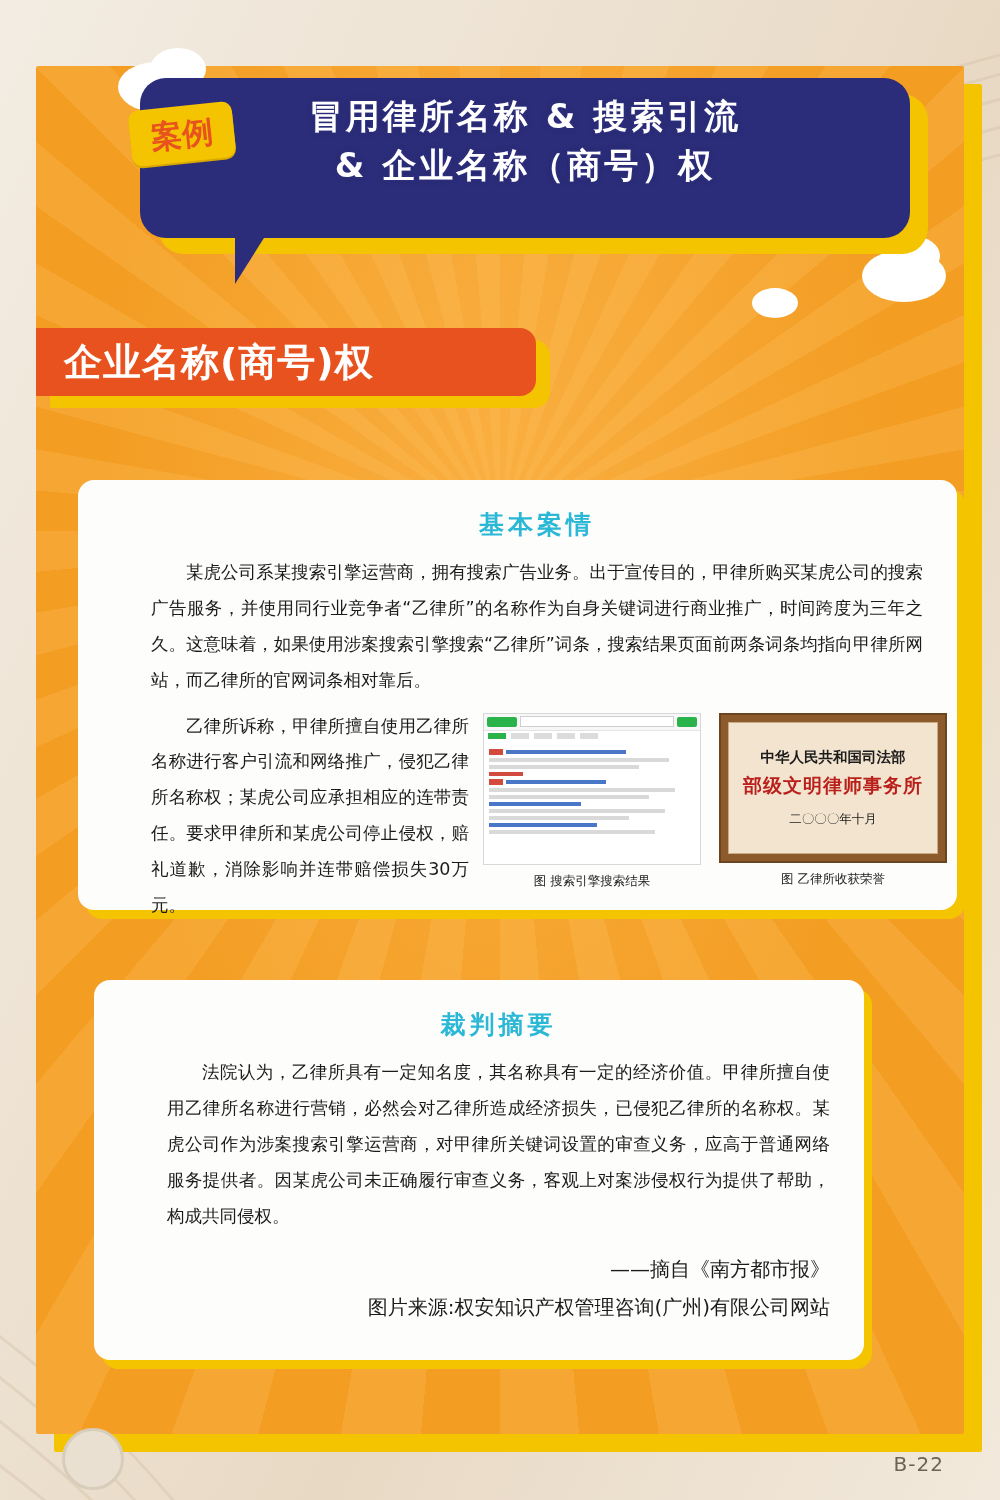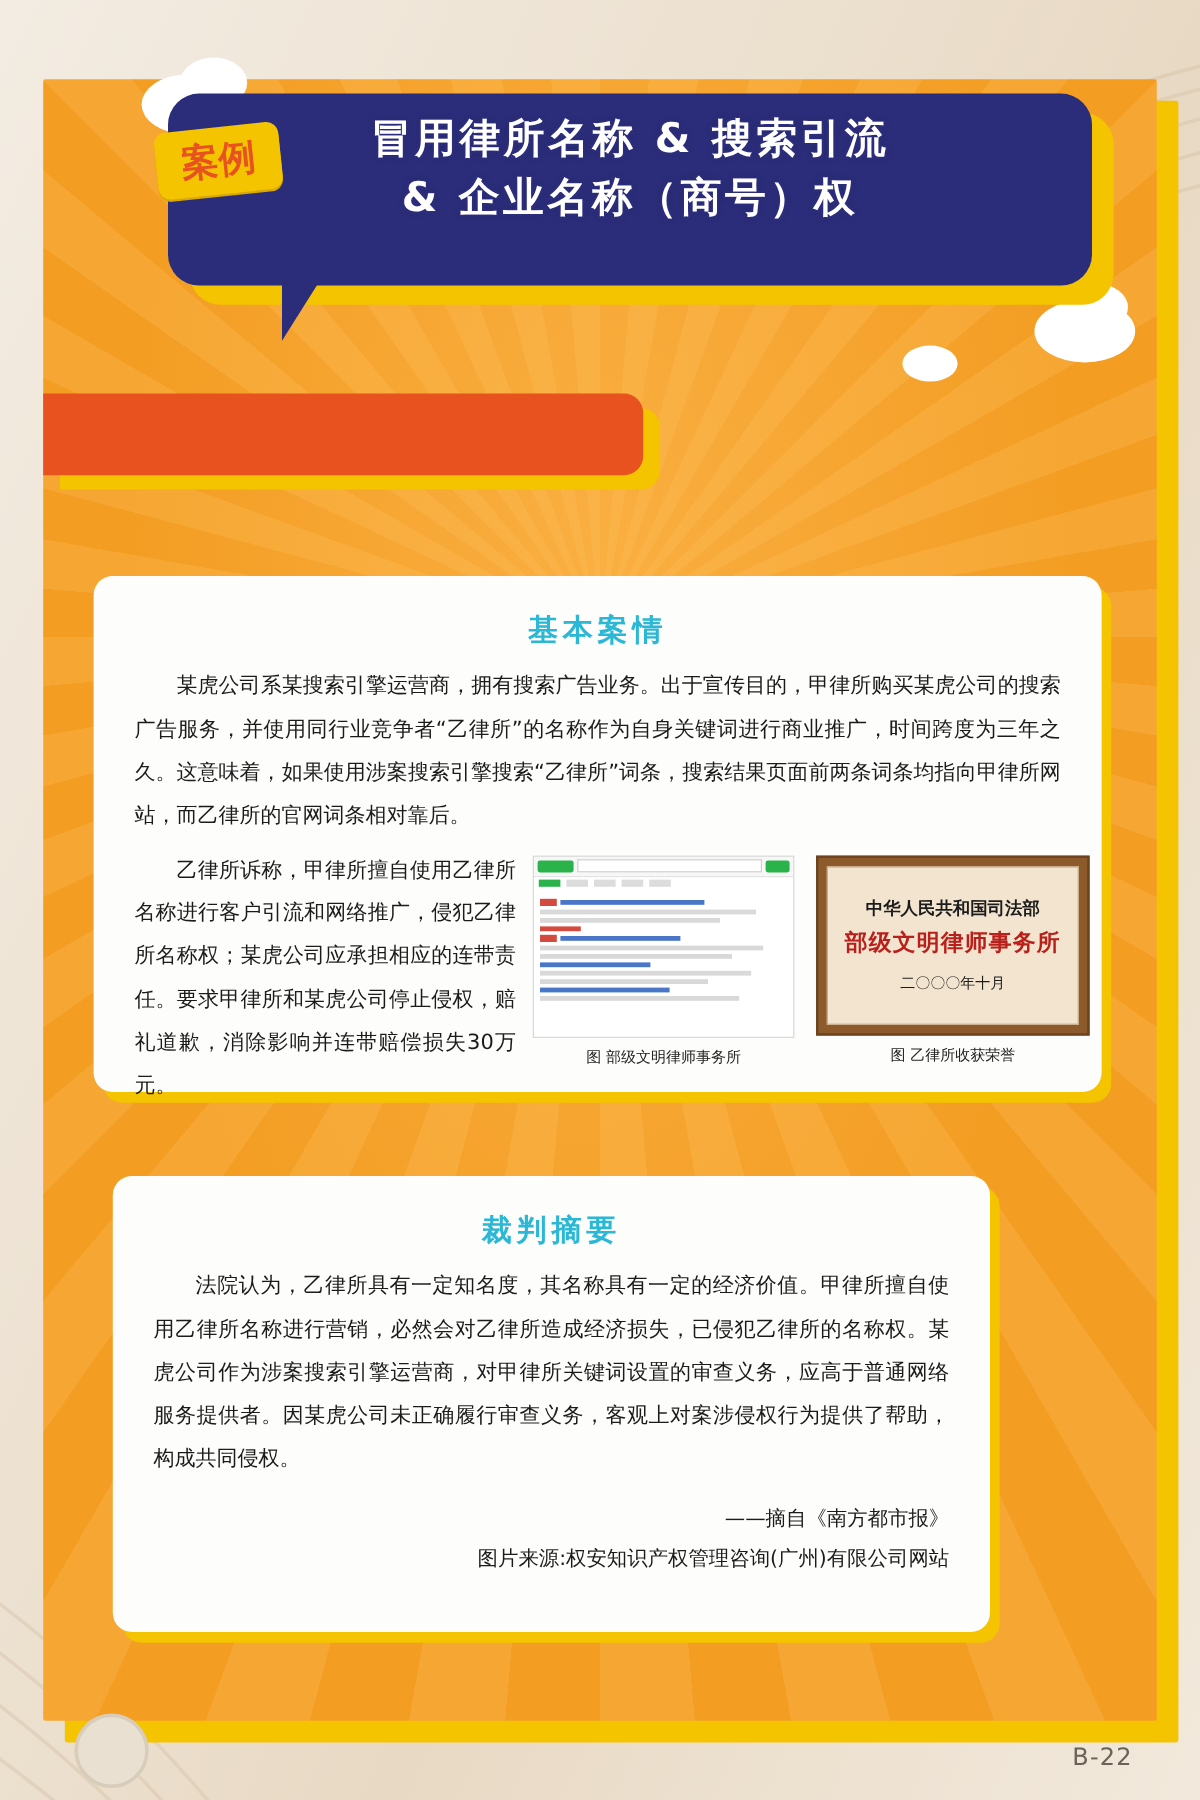--- a/index.html
+++ b/index.html
@@ -189,20 +189,21 @@
     letter-spacing: 1px;
     font-family: "DejaVu Sans", sans-serif;
   }
 
   
   .card {
     position: absolute;
     background: #fdfdfb;
     border-radius: 16px;
     box-shadow: 8px 9px 0 #f5c400;
+    padding-left: 39px;
   }
   .card-1 { left: 78px; top: 480px; width: 840px; height: 430px; }
   .card-2 { left: 78px; top: 980px; width: 731px; height: 380px; margin-left: 16px; }
 
   .card-title {
     text-align: center;
     color: #2bb7d6;
     font-size: 25px;
     font-weight: bold;
     letter-spacing: 4px;
@@ -308,21 +309,21 @@
     gap: 6px;
   }
   .plaque-l1 { font-size: 14.5px; color: #1c1c1c; font-weight: bold; font-family: "DejaVu Sans", sans-serif; }
   .plaque-l2 { font-size: 19px; color: #b9201b; font-weight: bold; letter-spacing: 1px; font-family: "DejaVu Sans", sans-serif; }
   .plaque-l3 { font-size: 12.5px; color: #1c1c1c; margin-top: 6px; font-family: "DejaVu Sans", sans-serif; }
 
   .result-label { font-weight: bold; }
   .source-lines {
     margin-top: 16px;
     text-align: right;
-    font-size: 17px;
+    font-size: 20px;
     line-height: 1.9;
     color: #1b1b1b;
     font-family: "DejaVu Sans", sans-serif;
   }
   .page-num {
     position: absolute;
     right: 56px;
     bottom: 24px;
     color: #6b6258;
     font-size: 20px;
@@ -384,20 +385,21 @@
       <span>&amp; 企业名称（商号）权</span>
     </div>
     <div class="case-badge">
       <span>案例</span>
     </div>
   </div>
 
   <div class="ribbon-wrap">
     <div class="ribbon-yellow"></div>
     <div class="ribbon"></div>
+    <div class="ribbon-text">企业名称(商号)权</div>
   </div>
 
   <div class="card card-1">
     <div class="card-title">基本案情</div>
     <div class="pad">
       <div class="body-text indent">某虎公司系某搜索引擎运营商，拥有搜索广告业务。出于宣传目的，甲律所购买某虎公司的搜索广告服务，并使用同行业竞争者“乙律所”的名称作为自身关键词进行商业推广，时间跨度为三年之久。这意味着，如果使用涉案搜索引擎搜索“乙律所”词条，搜索结果页面前两条词条均指向甲律所网站，而乙律所的官网词条相对靠后。</div>
       <div class="two-col">
         <div class="col-text body-text indent">乙律所诉称，甲律所擅自使用乙律所名称进行客户引流和网络推广，侵犯乙律所名称权；某虎公司应承担相应的连带责任。要求甲律所和某虎公司停止侵权，赔礼道歉，消除影响并连带赔偿损失30万元。</div>
         <div class="col-figs">
 
@@ -429,21 +431,21 @@
                 </div>
                 <div class="serp-line g" style="width:186px"></div>
                 <div class="serp-line g" style="width:160px"></div>
                 <div class="serp-line blue" style="width:92px"></div>
                 <div class="serp-line g" style="width:176px"></div>
                 <div class="serp-line g" style="width:140px"></div>
                 <div class="serp-line blue" style="width:108px"></div>
                 <div class="serp-line g" style="width:166px"></div>
               </div>
             </div>
-            <div class="fig-caption">图 部级文明律师事务所</div>
+            <div class="fig-caption">图 搜索引擎搜索结果</div>
           </div>
 
           <div class="fig">
             <div class="plaque">
               <div class="plaque-inner">
                 <div class="plaque-l1">中华人民共和国司法部</div>
                 <div class="plaque-l2">部级文明律师事务所</div>
                 <div class="plaque-l3">二〇〇〇年十月</div>
               </div>
             </div>

